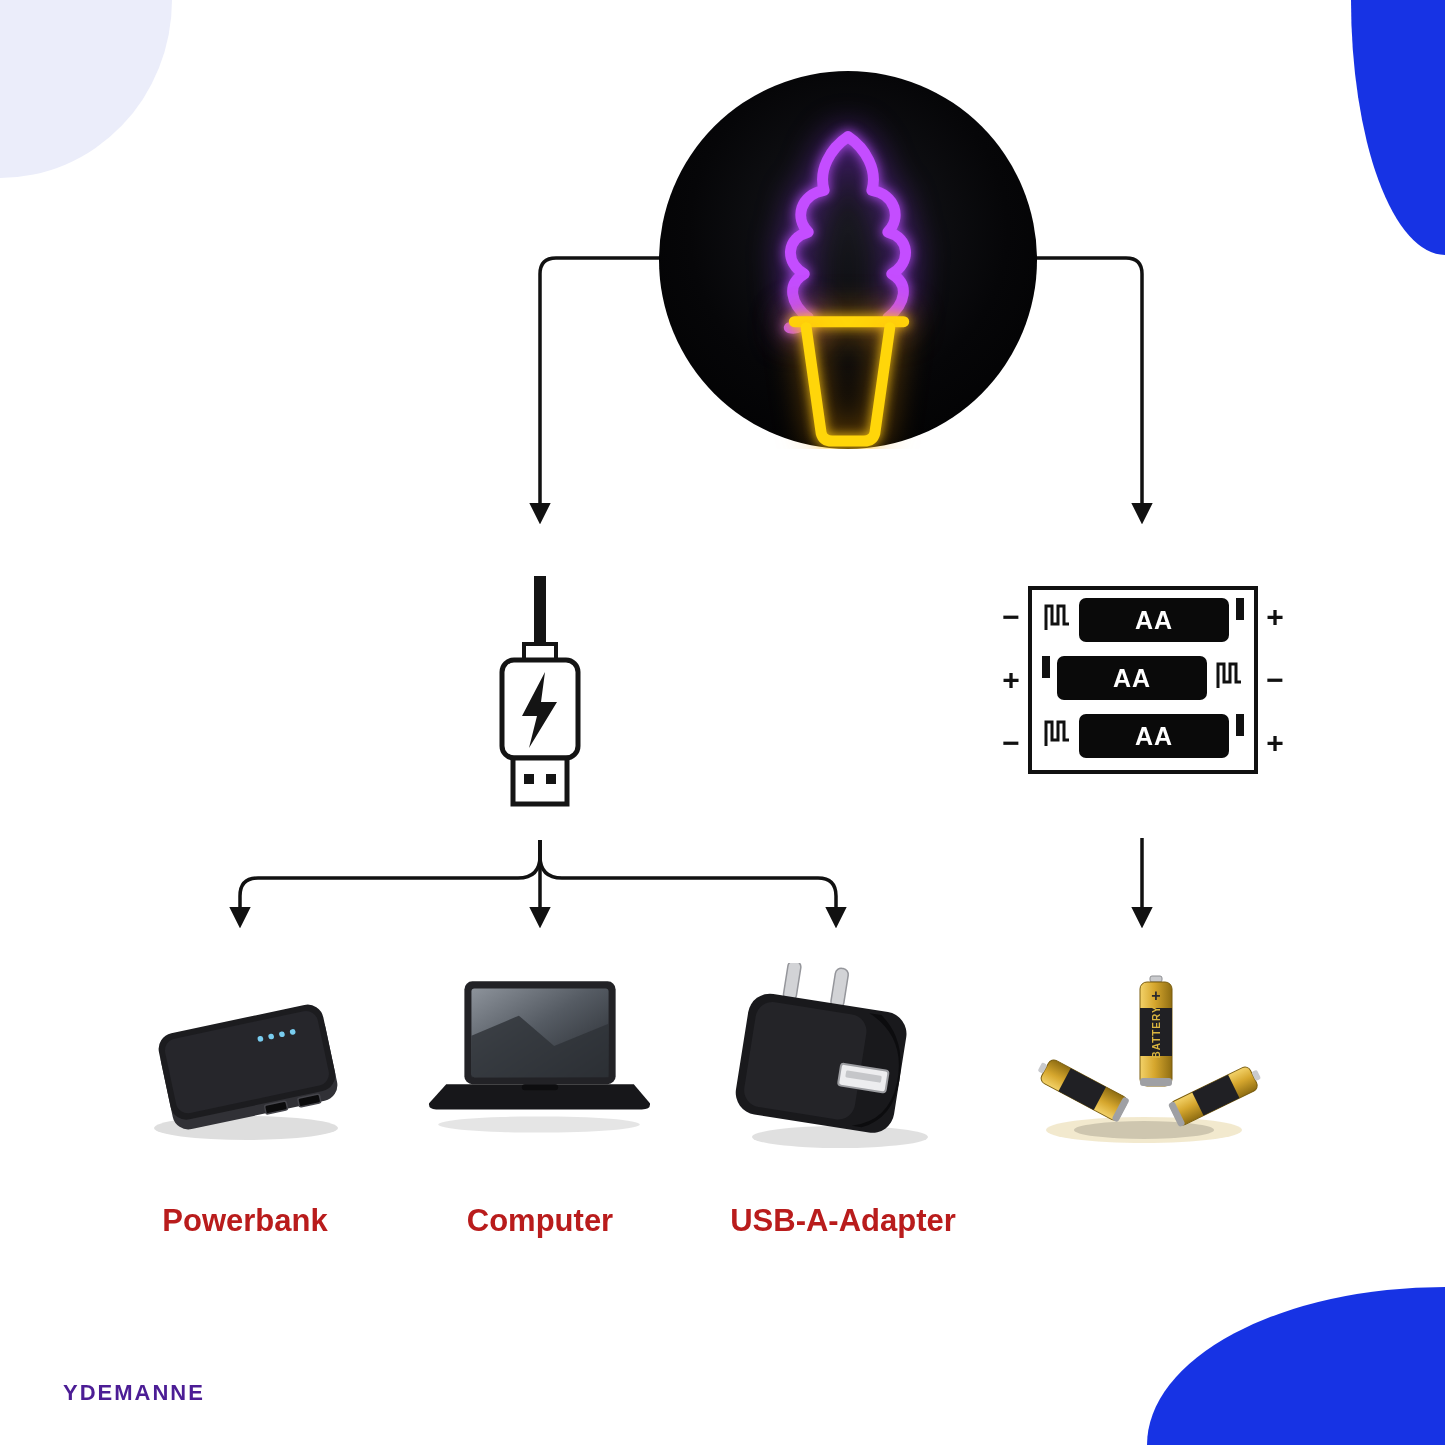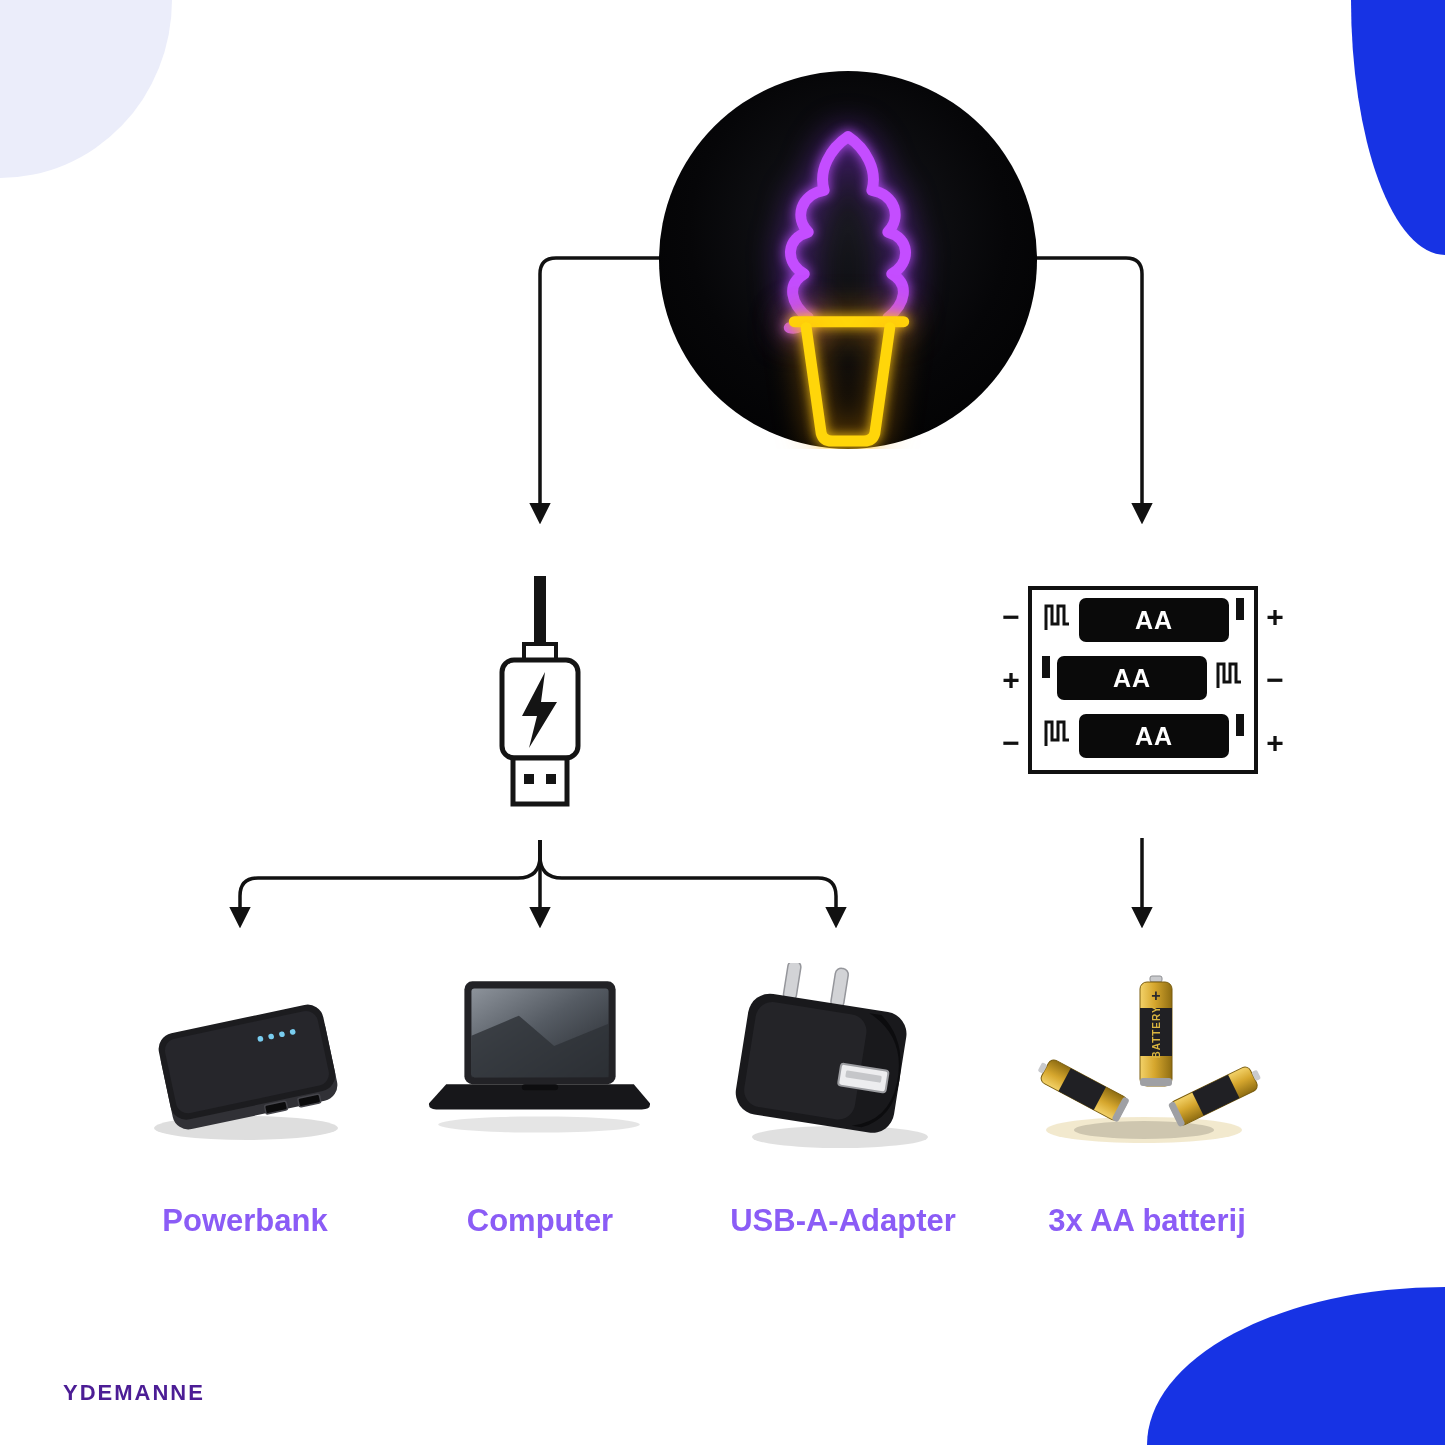--- a/index.html
+++ b/index.html
@@ -45,21 +45,21 @@
   
   .product{position:absolute;}
   .product svg{width:100%;height:100%;display:block;}
   .p-powerbank{left:148px;top:972px;width:200px;height:178px;}
   .p-laptop{left:418px;top:975px;width:242px;height:172px;}
   .p-adapter{left:722px;top:963px;width:235px;height:192px;}
   .p-batteries{left:1026px;top:956px;width:240px;height:198px;}
 
   
   .opt-label{position:absolute;top:1203px;width:300px;text-align:center;font-size:31px;
-             font-weight:bold;color:#8b5cf6;}
+             font-weight:bold;color:#b91c1c;}
   .pos-1{left:95px;} .pos-2{left:390px;} .pos-3{left:693px;} .pos-4{left:997px;}
 
   
   .brand{position:absolute;left:63px;top:1380px;font-size:22px;font-weight:bold;
          letter-spacing:2px;color:#4c1d95;}
 </style>
 </head>
 <body>
 
 <div class="canvas">
@@ -225,17 +225,16 @@
           <text transform="rotate(-90)" text-anchor="middle" x="0" y="3.5" font-size="10" font-weight="bold" letter-spacing="1" fill="#d9b53f">BATTERY</text>
         </g>
         <rect x="-16" y="96" width="32" height="8" rx="3" fill="#9fa0a4"></rect>
       </g>
     </svg>
   </div>
 
   <div class="opt-label pos-1">Powerbank</div>
   <div class="opt-label pos-2">Computer</div>
   <div class="opt-label pos-3">USB-A-Adapter</div>
-  <div class="opt-label pos-4">3x AA batterij</div>
 
   <div class="brand">YDEMANNE</div>
 
 </div>
 
 </body></html>

